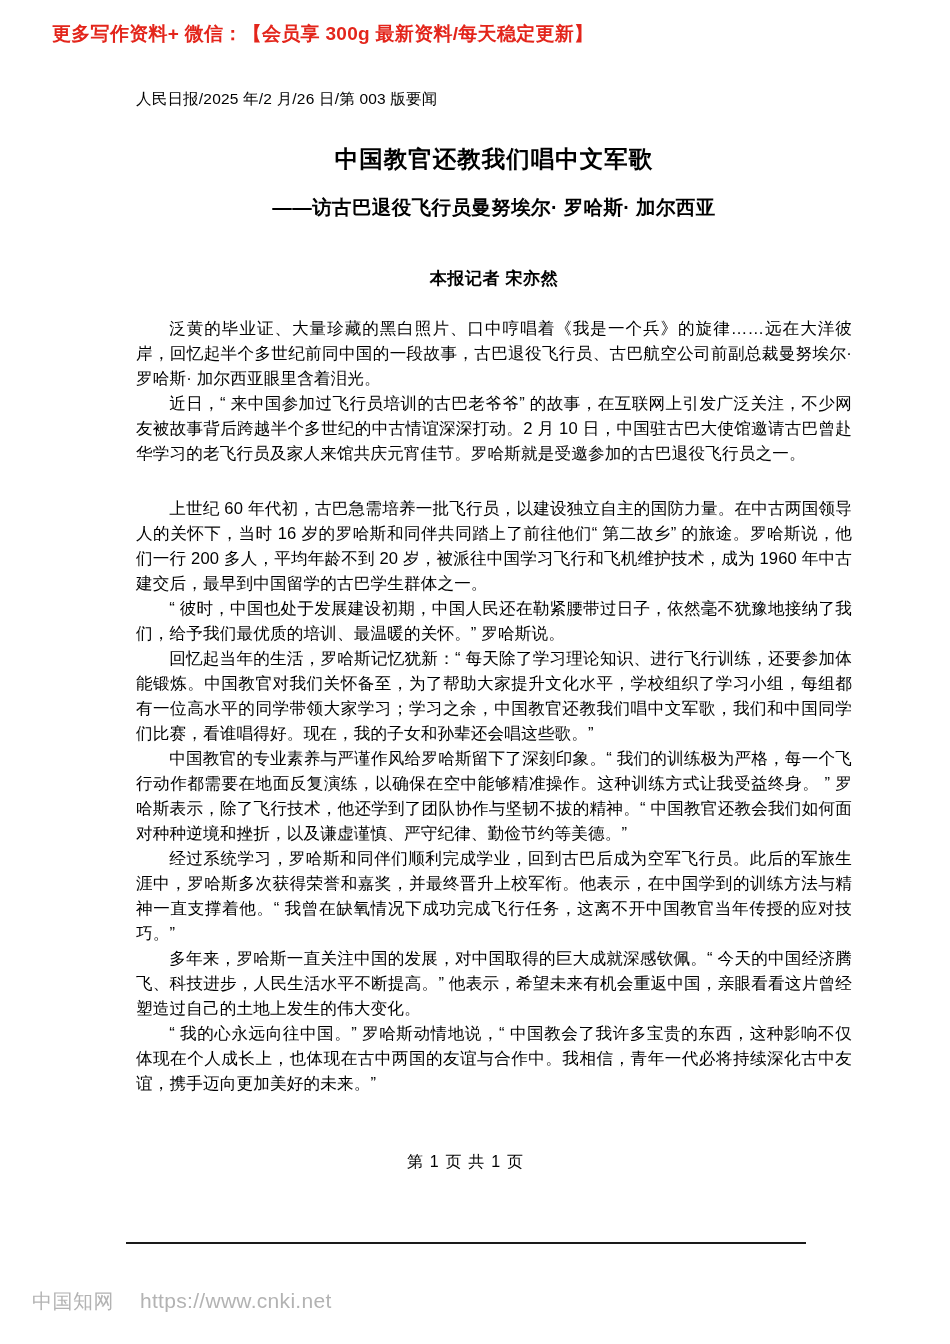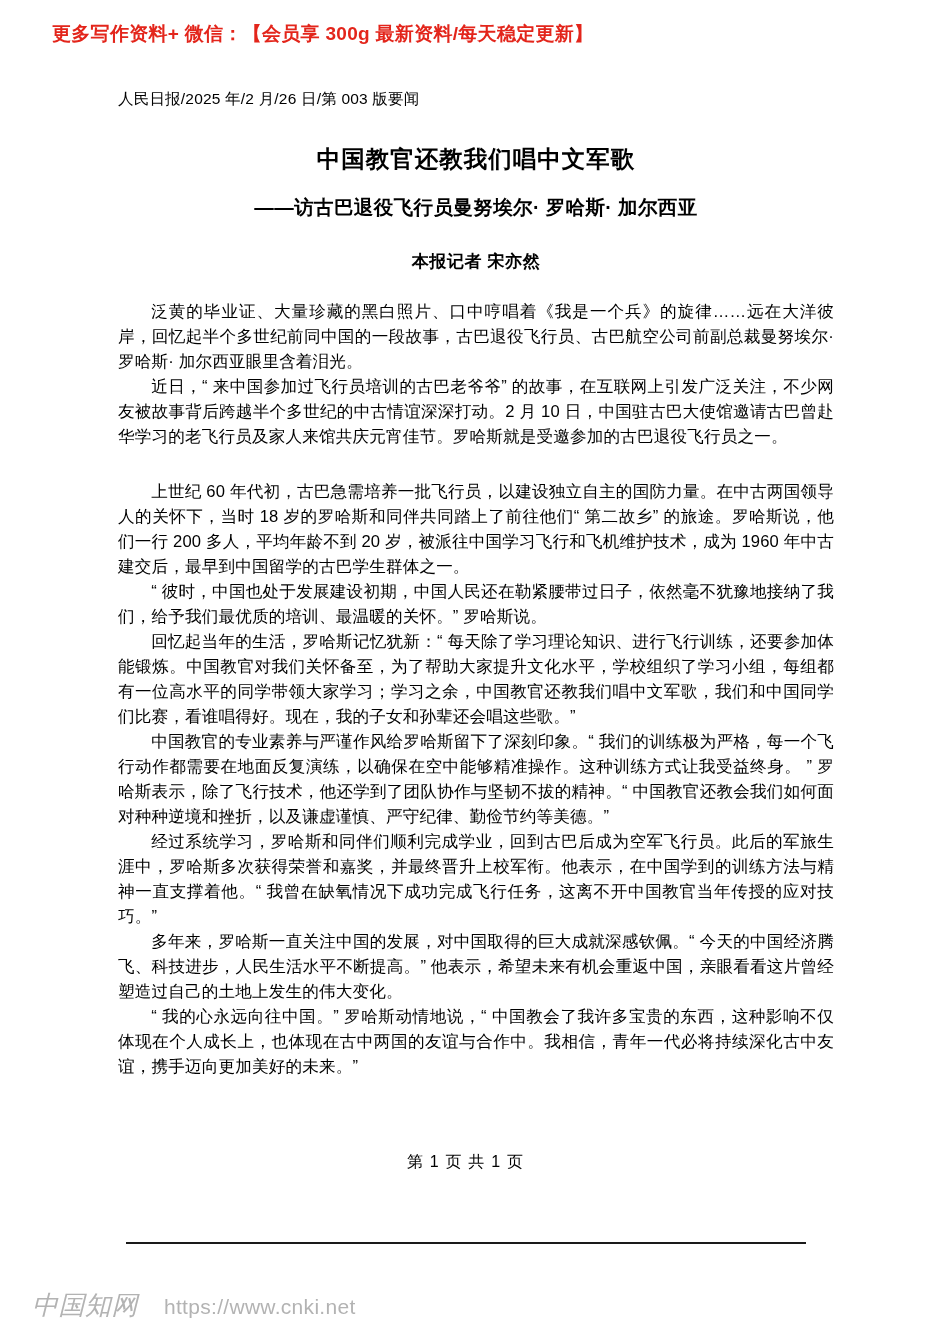--- a/index.html
+++ b/index.html
@@ -24,21 +24,21 @@
     font-size: 19px;
     font-weight: bold;
     color: #e3251b;
     letter-spacing: 0.3px;
     white-space: nowrap;
   }
 
   
   .page {
     position: absolute;
-    left: 118px;
+    left: 136px;
     top: 86px;
     width: 716px;
   }
 
   .source-line {
     font-size: 15.5px;
     line-height: 25px;
     text-align: left;
     letter-spacing: 0.2px;
   }
@@ -54,21 +54,21 @@
 
   .subtitle {
     font-size: 19.5px;
     font-weight: bold;
     text-align: center;
     letter-spacing: 0.4px;
     line-height: 30px;
   }
 
   .byline {
-    margin-top: 26px;
+    margin-top: 43px;
     font-size: 17px;
     font-weight: bold;
     text-align: center;
     letter-spacing: 0.6px;
     line-height: 28px;
   }
 
   .article-body {
     margin-top: 23px;
   }
@@ -114,23 +114,22 @@
     position: absolute;
     left: 32px;
     top: 1288px;
     display: flex;
     align-items: baseline;
     gap: 26px;
     color: #b3b3b3;
     white-space: nowrap;
   }
   .watermark .wm-name {
-    font-size: 26px;
+    font-size: 20px;
     letter-spacing: 0.5px;
-    font-style: italic;
   }
   .watermark .wm-url {
     font-size: 21px;
     letter-spacing: 0.3px;
   }
 </style>
 </head>
 <body>
 
 <div class="promo-banner">更多写作资料+ 微信：【会员享 300g 最新资料/每天稳定更新】</div>
@@ -141,21 +140,21 @@
 
   <h1 class="title">中国教官还教我们唱中文军歌</h1>
 
   <h2 class="subtitle">——访古巴退役飞行员曼努埃尔· 罗哈斯· 加尔西亚</h2>
 
   <div class="byline">本报记者  宋亦然</div>
 
   <div class="article-body">
     <p>泛黄的毕业证、大量珍藏的黑白照片、口中哼唱着《我是一个兵》的旋律……远在大洋彼岸，回忆起半个多世纪前同中国的一段故事，古巴退役飞行员、古巴航空公司前副总裁曼努埃尔· 罗哈斯· 加尔西亚眼里含着泪光。</p>
     <p>近日，“ 来中国参加过飞行员培训的古巴老爷爷” 的故事，在互联网上引发广泛关注，不少网友被故事背后跨越半个多世纪的中古情谊深深打动。2 月 10 日，中国驻古巴大使馆邀请古巴曾赴华学习的老飞行员及家人来馆共庆元宵佳节。罗哈斯就是受邀参加的古巴退役飞行员之一。</p>
-    <p class="gap-before">上世纪 60 年代初，古巴急需培养一批飞行员，以建设独立自主的国防力量。在中古两国领导人的关怀下，当时 18 岁的罗哈斯和同伴共同踏上了前往他们“ 第二故乡” 的旅途。罗哈斯说，他们一行 200 多人，平均年龄不到 20 岁，被派往中国学习飞行和飞机维护技术，成为 1960 年中古建交后，最早到中国留学的古巴学生群体之一。</p>
+    <p class="gap-before">上世纪 60 年代初，古巴急需培养一批飞行员，以建设独立自主的国防力量。在中古两国领导人的关怀下，当时 16 岁的罗哈斯和同伴共同踏上了前往他们“ 第二故乡” 的旅途。罗哈斯说，他们一行 200 多人，平均年龄不到 20 岁，被派往中国学习飞行和飞机维护技术，成为 1960 年中古建交后，最早到中国留学的古巴学生群体之一。</p>
     <p>“ 彼时，中国也处于发展建设初期，中国人民还在勒紧腰带过日子，依然毫不犹豫地接纳了我们，给予我们最优质的培训、最温暖的关怀。” 罗哈斯说。</p>
     <p>回忆起当年的生活，罗哈斯记忆犹新：“ 每天除了学习理论知识、进行飞行训练，还要参加体能锻炼。中国教官对我们关怀备至，为了帮助大家提升文化水平，学校组织了学习小组，每组都有一位高水平的同学带领大家学习；学习之余，中国教官还教我们唱中文军歌，我们和中国同学们比赛，看谁唱得好。现在，我的子女和孙辈还会唱这些歌。”</p>
     <p>中国教官的专业素养与严谨作风给罗哈斯留下了深刻印象。“ 我们的训练极为严格，每一个飞行动作都需要在地面反复演练，以确保在空中能够精准操作。这种训练方式让我受益终身。 ” 罗哈斯表示，除了飞行技术，他还学到了团队协作与坚韧不拔的精神。“ 中国教官还教会我们如何面对种种逆境和挫折，以及谦虚谨慎、严守纪律、勤俭节约等美德。”</p>
     <p>经过系统学习，罗哈斯和同伴们顺利完成学业，回到古巴后成为空军飞行员。此后的军旅生涯中，罗哈斯多次获得荣誉和嘉奖，并最终晋升上校军衔。他表示，在中国学到的训练方法与精神一直支撑着他。“ 我曾在缺氧情况下成功完成飞行任务，这离不开中国教官当年传授的应对技巧。”</p>
     <p>多年来，罗哈斯一直关注中国的发展，对中国取得的巨大成就深感钦佩。“ 今天的中国经济腾飞、科技进步，人民生活水平不断提高。” 他表示，希望未来有机会重返中国，亲眼看看这片曾经塑造过自己的土地上发生的伟大变化。</p>
     <p>“ 我的心永远向往中国。” 罗哈斯动情地说，“ 中国教会了我许多宝贵的东西，这种影响不仅体现在个人成长上，也体现在古中两国的友谊与合作中。我相信，青年一代必将持续深化古中友谊，携手迈向更加美好的未来。”</p>
   </div>
 
 </div>
 

